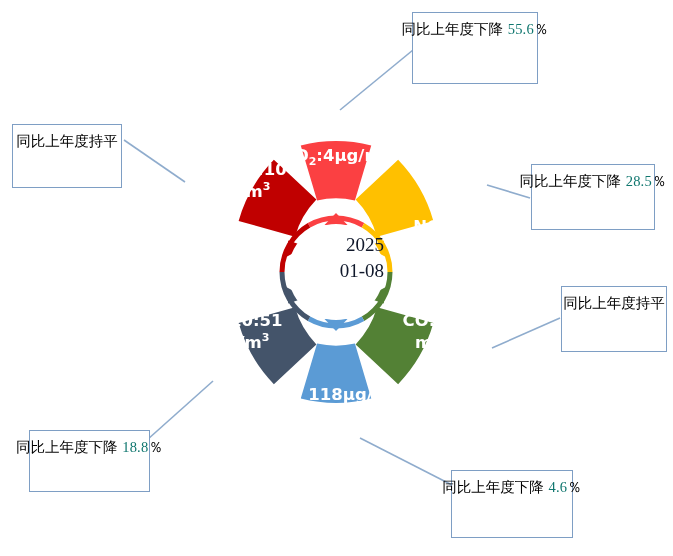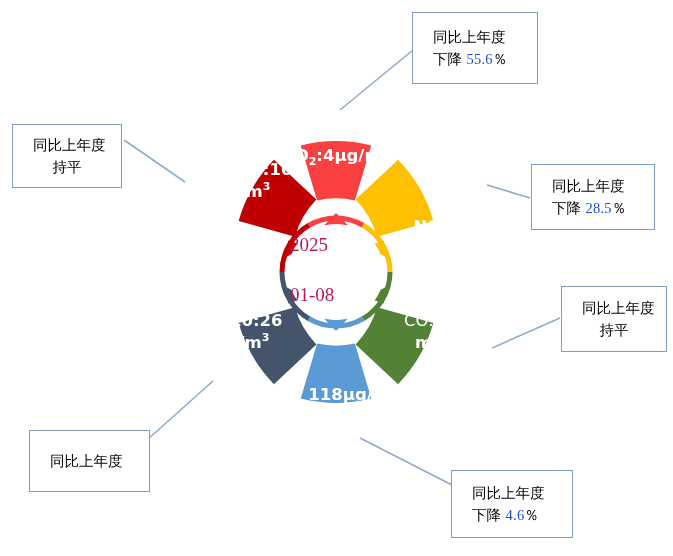--- a/index.html
+++ b/index.html
@@ -12,64 +12,63 @@
   }
   #stage{position:absolute;left:0;top:0;width:673px;height:556px;}
   svg.layer{position:absolute;left:0;top:0;width:673px;height:556px;}
 
   .callout{
     position:absolute;
     border:1.6px solid #7e9ec4;
     background:#ffffff;
     box-sizing:border-box;
     display:flex;
-    flex-direction:column;
     justify-content:center;
     font-family:"DejaVu Sans","Liberation Sans",sans-serif;
     color:#000000;
     font-size:14.5px;
     line-height:1.55;
     padding:5px 20px;
     z-index:5;
   }
   .callout .ln{white-space:nowrap;}
   .callout.center .ln{text-align:center;}
   .callout .num{
     font-family:"Liberation Serif","DejaVu Serif",serif;
-    color:#1d4ed8;
+    color:#0f766e;
     font-size:14.5px;
     letter-spacing:.2px;
   }
   .callout .pct{font-family:"DejaVu Sans",sans-serif;}
 
   .seg-label{
     position:absolute;
     color:#ffffff;
     font-weight:bold;
     font-size:16.5px;
     line-height:1.22;
     text-align:center;
     z-index:4;
     white-space:nowrap;
     font-family:"DejaVu Sans","Liberation Sans",sans-serif;
   }
   .seg-label .sub{font-size:11px;vertical-align:sub;}
   .seg-label .sup{font-size:11px;vertical-align:super;}
-  .seg-label .thin{font-weight:normal;text-align:right;}
+  .seg-label .thin{font-weight:bold;text-align:right;}
 
   .center-text{
     position:absolute;
     left:290px;top:234px;width:94px;
-    text-align:left;
+    text-align:right;
     font-family:"Liberation Serif","DejaVu Serif",serif;
     font-size:19px;
-    color:#be185d;
+    color:#0f172a;
     z-index:4;
   }
-  .center-text .l2{margin-top:28px;display:block;}
+  .center-text .l2{margin-top:4px;display:block;}
 </style>
 </head>
 <body>
 
 <div id="stage">
 
   <svg class="layer" viewBox="0 0 673 556">
     <g stroke="#8faccd" stroke-width="1.6" fill="none">
       <line x1="413" y1="50" x2="340" y2="110"></line>
       <line x1="530" y1="198" x2="487" y2="185"></line>
@@ -131,26 +130,26 @@
   <div class="seg-label" style="left:392px;top:311px;width:106px;">
     <span class="thin">CO:</span><span>0.205</span><br>
     <span>mg/m</span><span class="sup">3</span>
   </div>
 
   <div class="seg-label" style="left:262px;top:383px;width:148px;">
     <span>O</span><span class="sub">3</span><span>:  118µg/m</span><span class="sup">3</span>
   </div>
 
   <div class="seg-label" style="left:186px;top:311px;width:112px;">
-    <span>PM10:26</span><br>
+    <span>PM10:51</span><br>
     <span>µg/m</span><span class="sup">3</span>
   </div>
 
   <div class="seg-label" style="left:182px;top:160px;width:122px;">
-    <span>PM2.12:10</span><br>
+    <span>PM2.5:10</span><br>
     <span>µg/m</span><span class="sup">3</span>
   </div>
 
   <div class="callout" style="left:412px;top:12px;width:126px;height:72px;">
     <div class="ln">同比上年度</div>
     <div class="ln"><span>下降 </span><span class="num">55.6</span><span class="pct">％</span></div>
   </div>
 
   <div class="callout" style="left:531px;top:164px;width:124px;height:66px;">
     <div class="ln">同比上年度</div>
@@ -162,20 +161,21 @@
     <div class="ln">持平</div>
   </div>
 
   <div class="callout" style="left:451px;top:470px;width:122px;height:68px;">
     <div class="ln">同比上年度</div>
     <div class="ln"><span>下降 </span><span class="num">4.6</span><span class="pct">％</span></div>
   </div>
 
   <div class="callout" style="left:29px;top:430px;width:121px;height:62px;">
     <div class="ln">同比上年度</div>
+    <div class="ln"><span>下降 </span><span class="num">18.8</span><span class="pct">％</span></div>
   </div>
 
   <div class="callout center" style="left:12px;top:124px;width:110px;height:64px;">
     <div class="ln">同比上年度</div>
     <div class="ln">持平</div>
   </div>
 
 </div>
 
 </body></html>

